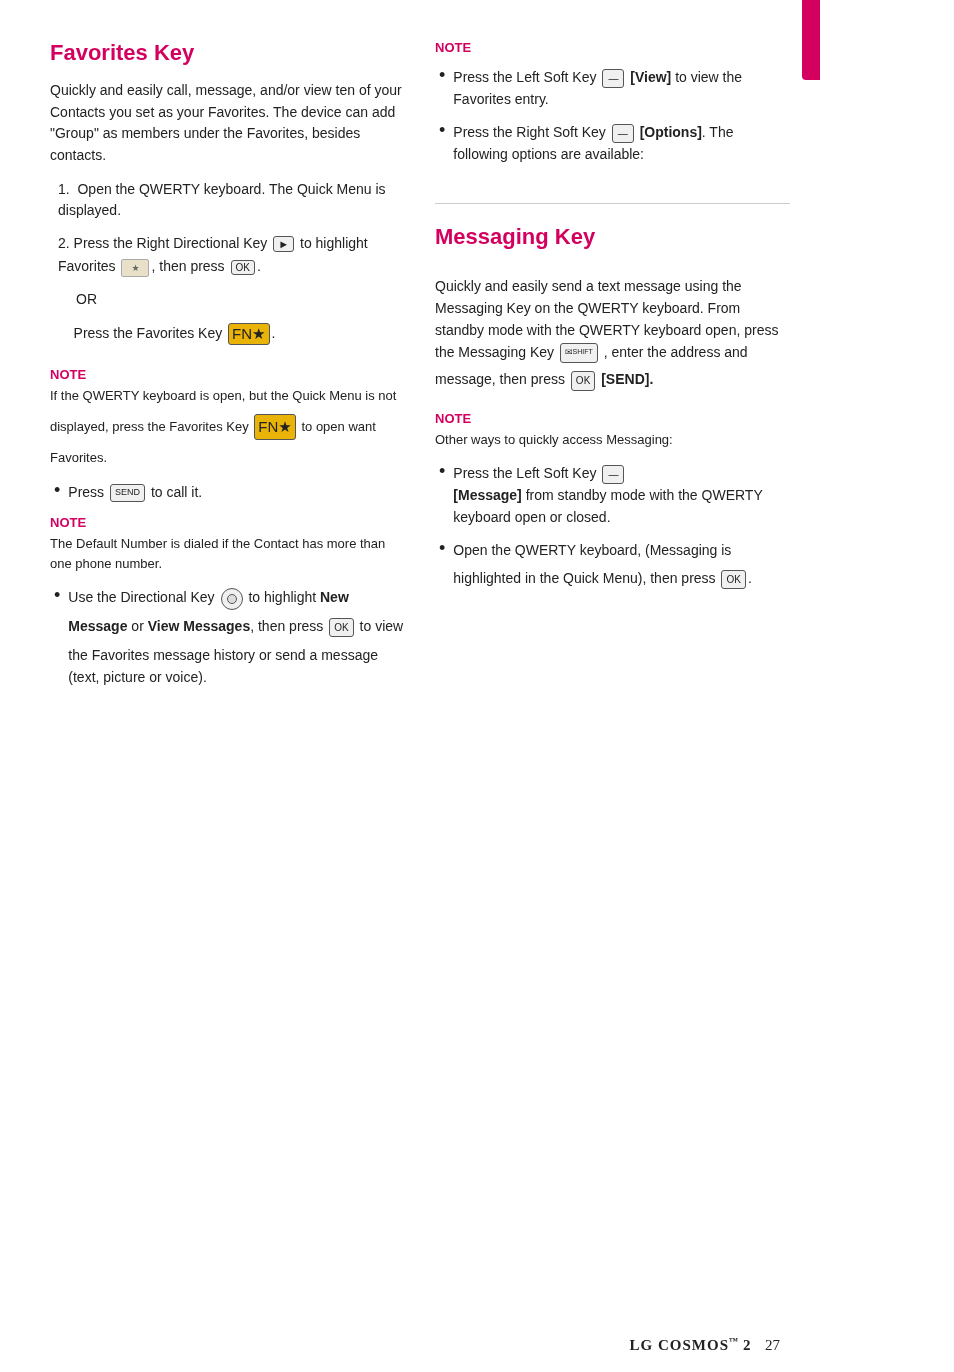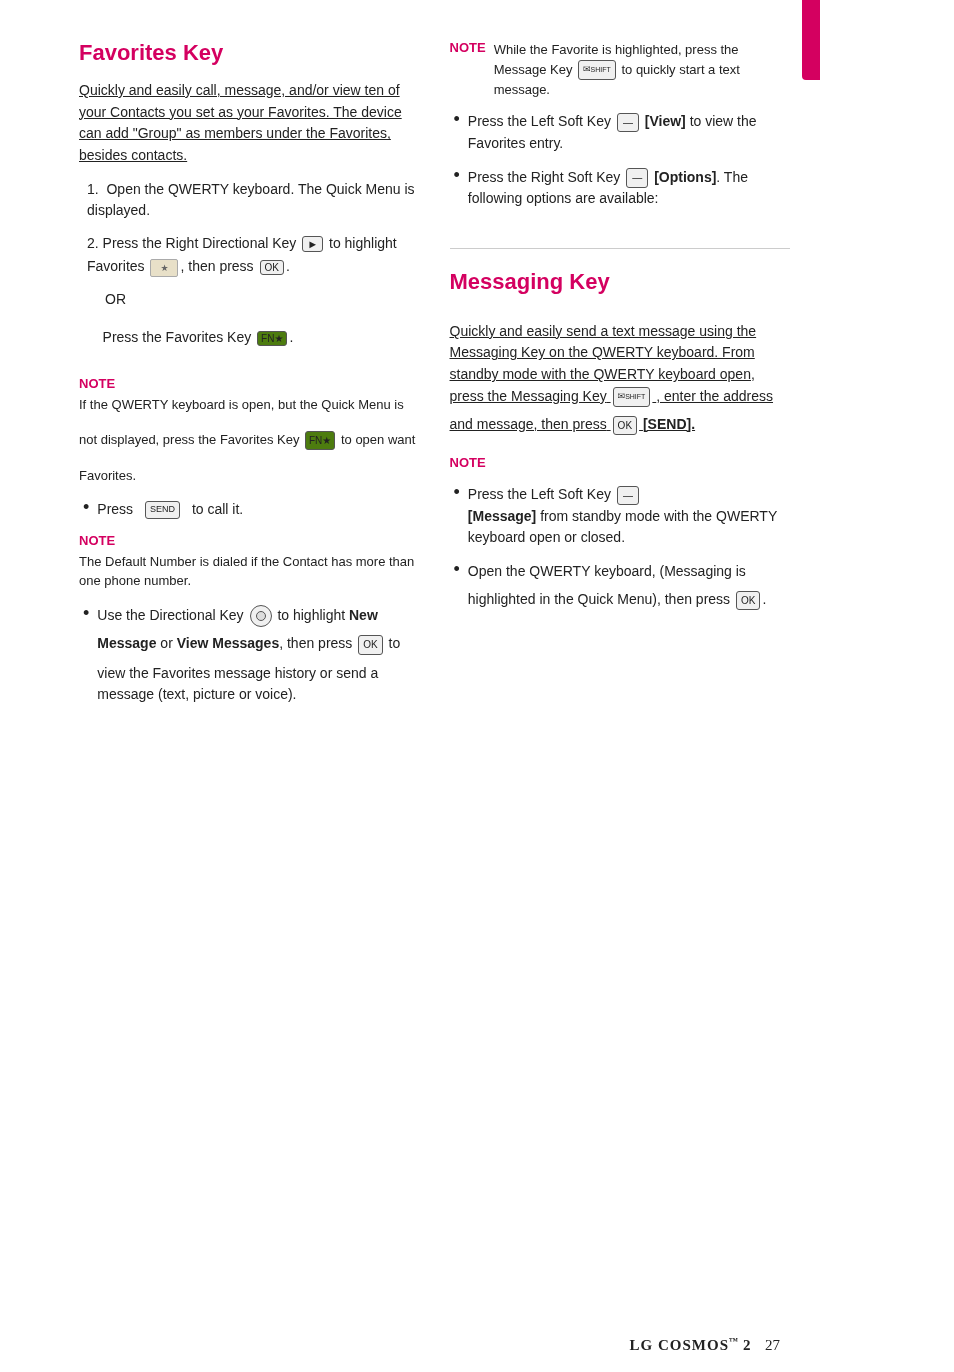--- a/index.html
+++ b/index.html
@@ -10,21 +10,20 @@
       color: #222;
       width: 954px;
       min-height: 1372px;
       position: relative;
     }
     .page {
       display: flex;
       width: 820px;
       min-height: 1372px;
       position: relative;
-      padding-left: 29px;
     }
     .tab-accent {
       position: absolute;
       top: 0;
       right: 0;
       width: 18px;
       height: 80px;
       background: #d40060;
       border-radius: 0 0 0 4px;
     }
@@ -53,21 +52,20 @@
       color: #d40060;
       font-size: 22px;
       font-weight: bold;
       margin-bottom: 26px;
       margin-top: 20px;
     }
     p {
       font-size: 14px;
       line-height: 1.55;
       margin-bottom: 12px;
-      text-decoration: underline;
     }
     .numbered-item {
       margin-bottom: 14px;
       padding-left: 8px;
     }
     .numbered-item .num-label {
       font-size: 14px;
       line-height: 1.5;
     }
     .or-text {
@@ -140,25 +138,25 @@
       vertical-align: middle;
       margin: 0 2px;
       color: #666;
     }
     .fn-key-icon {
       display: inline-flex;
       align-items: center;
       justify-content: center;
       border: 1.5px solid #555;
       border-radius: 3px;
-      font-size: 10px;
+      font-size: 15px;
       padding: 1px 3px;
-      background: #4d7c0f;
-      vertical-align: middle;
-      margin: 16px 2px;
+      background: #eab308;
+      vertical-align: middle;
+      margin: 8px 2px;
       white-space: nowrap;
     }
     .ok-icon {
       display: inline-flex;
       align-items: center;
       justify-content: center;
       border: 1.5px solid #555;
       border-radius: 3px;
       font-size: 10px;
       padding: 1px 4px;
@@ -169,21 +167,21 @@
     .send-icon {
       display: inline-flex;
       align-items: center;
       justify-content: center;
       border: 1.5px solid #555;
       border-radius: 3px;
       font-size: 9px;
       padding: 1px 4px;
       background: #f0f0f0;
       vertical-align: middle;
-      margin: 0 8px;
+      margin: 0 2px;
     }
     .soft-key-left {
       display: inline-flex;
       align-items: center;
       justify-content: center;
       border: 1.5px solid #555;
       border-radius: 3px;
       font-size: 10px;
       padding: 1px 5px;
       background: #f0f0f0;
@@ -330,23 +328,20 @@
             </span>&nbsp;<span>to highlight</span>&nbsp;<span class="bold-text">New Message</span>&nbsp;<span>or</span>&nbsp;<span class="bold-text">View Messages</span><span>, then press</span>&nbsp;<span class="ok-icon">OK</span>&nbsp;<span>to view the Favorites message history or send a message (text, picture or voice).</span>
         </span>
       </div>
 
     </div>
 
     <div class="right-col">
 
       <div class="note-inline-block">
         <span class="note-inline-label">NOTE</span>
-        <span class="note-inline-content">
-          <span>While the Favorite is highlighted, press the Message Key</span>&nbsp;<span class="msg-key-icon">✉<sub style="font-size:7px">SHIFT</sub></span>&nbsp;<span>to quickly start a text message.</span>
-        </span>
       </div>
 
       <div class="bullet-item">
         <span class="bullet-dot">•</span>
         <span class="bullet-content">
           <span>Press the Left Soft Key</span>&nbsp;<span class="soft-key-left">—</span>&nbsp;<span class="bold-text">[View]</span>&nbsp;<span>to view the Favorites entry.</span>
         </span>
       </div>
 
       <div class="bullet-item">
@@ -359,20 +354,21 @@
       <div class="divider"></div>
 
       <h2 class="section-title-2">Messaging Key</h2>
 
       <p>
         <span>Quickly and easily send a text message using the Messaging Key on the QWERTY keyboard. From standby mode with the QWERTY keyboard open, press the Messaging Key</span>&nbsp;<span class="msg-key-icon">✉<sub style="font-size:7px">SHIFT</sub></span>&nbsp;<span>, enter the address and message, then press</span>&nbsp;<span class="ok-icon">OK</span>&nbsp;<span class="bold-text">[SEND].</span>
       </p>
 
       <div class="note-block">
         <div class="note-label">NOTE</div>
+        <div class="note-text">Other ways to quickly access Messaging:</div>
       </div>
 
       <div class="bullet-item">
         <span class="bullet-dot">•</span>
         <span class="bullet-content">
           <span>Press the Left Soft Key</span>&nbsp;<span class="soft-key-left">—</span><br>
           <span class="bold-text">[Message]</span>&nbsp;<span>from standby mode with the QWERTY keyboard open or closed.</span>
         </span>
       </div>
 

